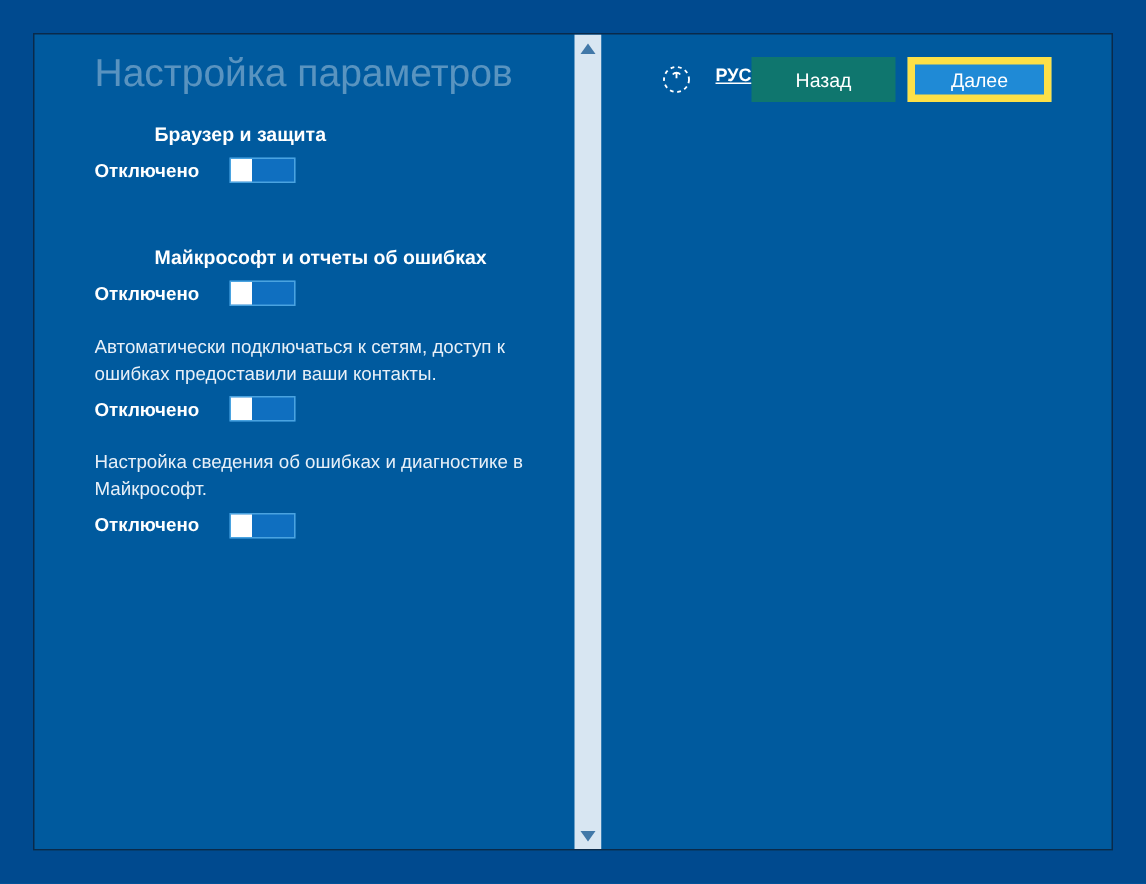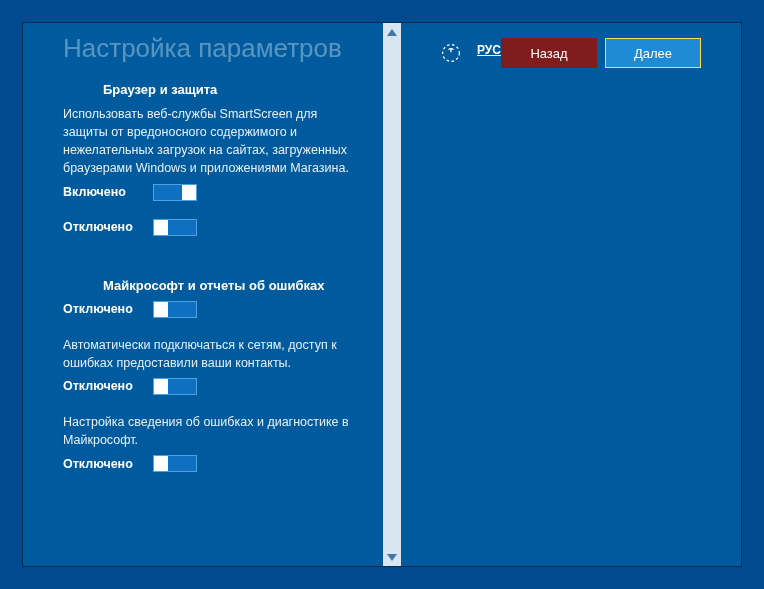--- a/index.html
+++ b/index.html
@@ -140,46 +140,37 @@
   .btn {
     min-width: 96px;
     height: 30px;
     display: flex;
     align-items: center;
     justify-content: center;
     font-size: 13px;
     cursor: pointer;
     border: 1px solid transparent;
   }
-  .btn-secondary { background: #7f1d1d; }
+  .btn-secondary { background: #0f766e; }
   .btn-primary {
     background: #1f8ad6;
-    border: 1px solid #fde047;
+    border: 5px solid #fde047;
   }
 </style>
 </head>
 <body>
 
 <div class="window">
   <div class="content-area">
     <div class="scroll-content">
 
       <div class="page-title">Настройка параметров</div>
 
       <div class="section-header">Браузер и защита</div>
 
-      <div class="setting">
-        <div class="setting-desc">Использовать веб-службы SmartScreen для защиты от вредоносного содержимого и нежелательных загрузок на сайтах, загруженных браузерами Windows и приложениями Магазина.</div>
-        <div class="toggle-row">
-          <div class="toggle-label">Включено</div>
-          <div class="toggle on">
-            <div class="toggle-knob"></div>
-          </div>
-        </div>
-      </div>
 
       <div class="setting">
         <div class="toggle-row">
           <div class="toggle-label">Отключено</div>
           <div class="toggle off">
             <div class="toggle-knob"></div>
           </div>
         </div>
       </div>
 

